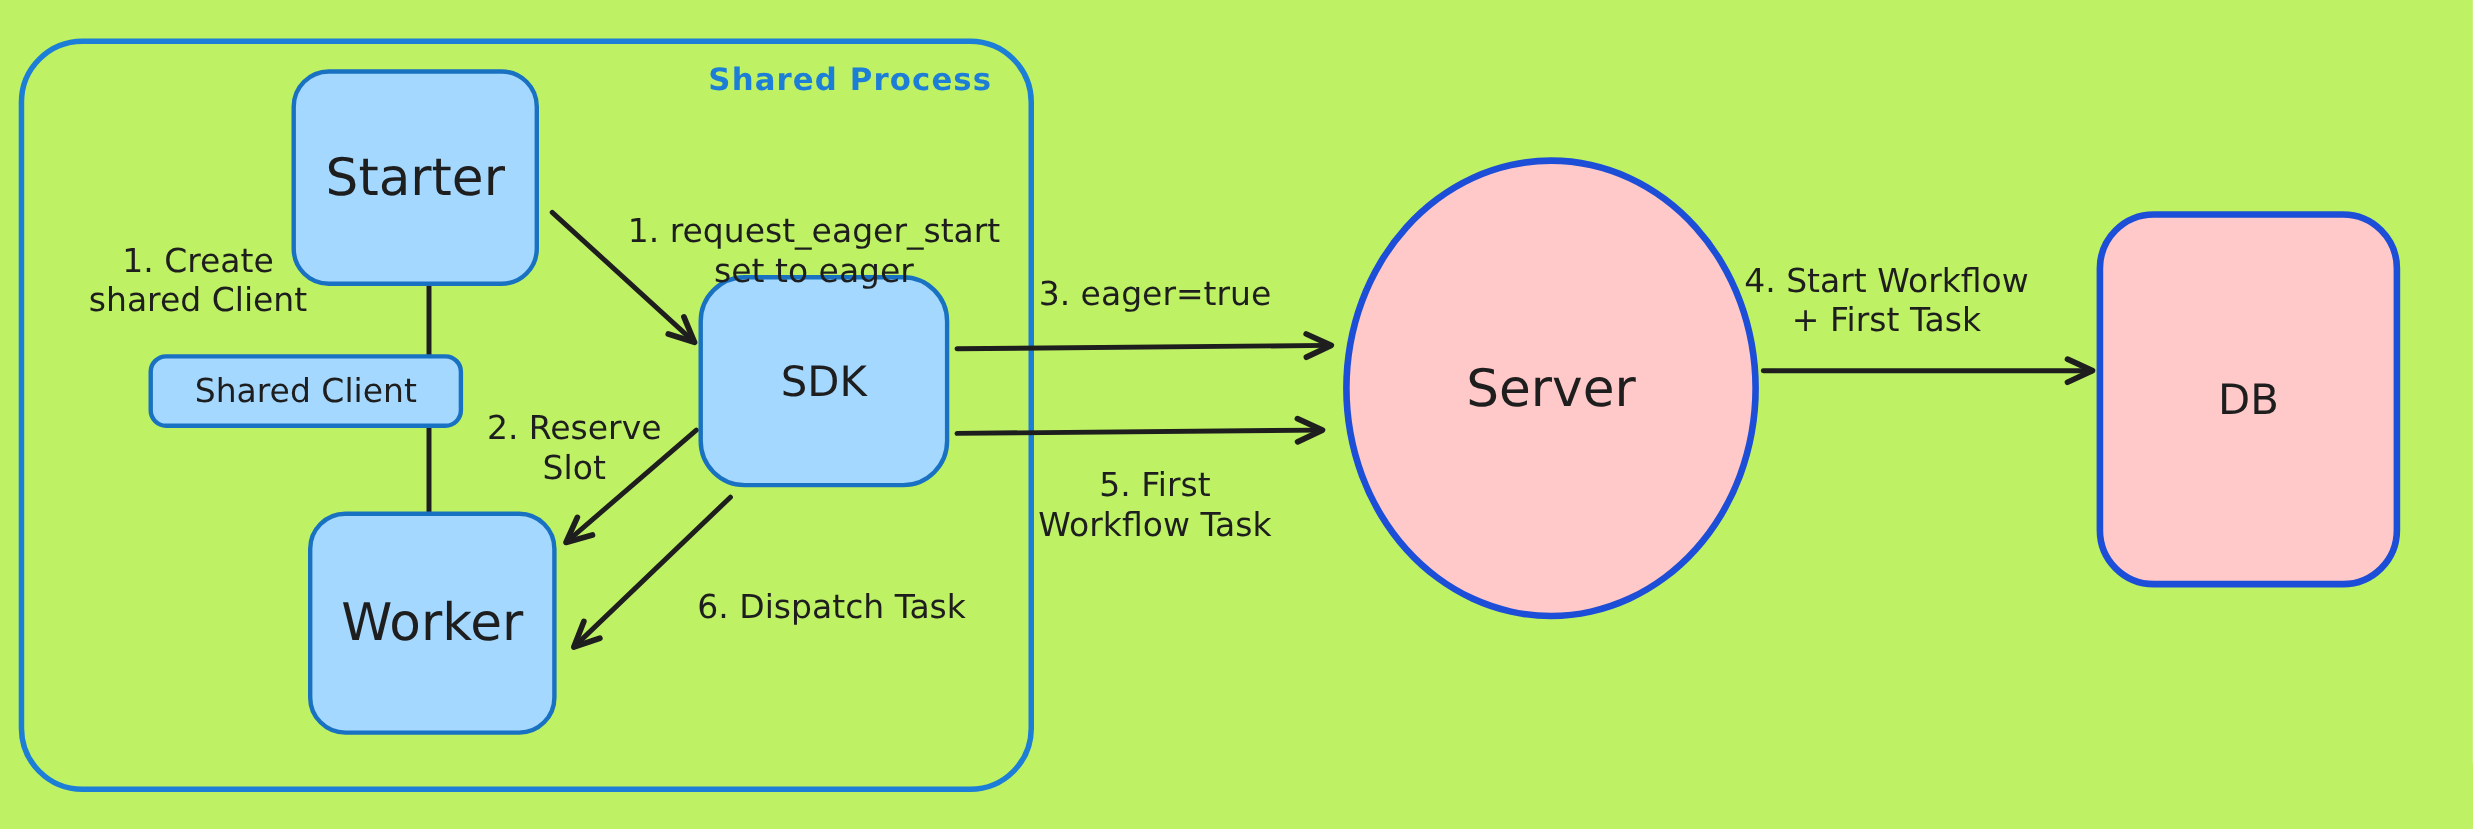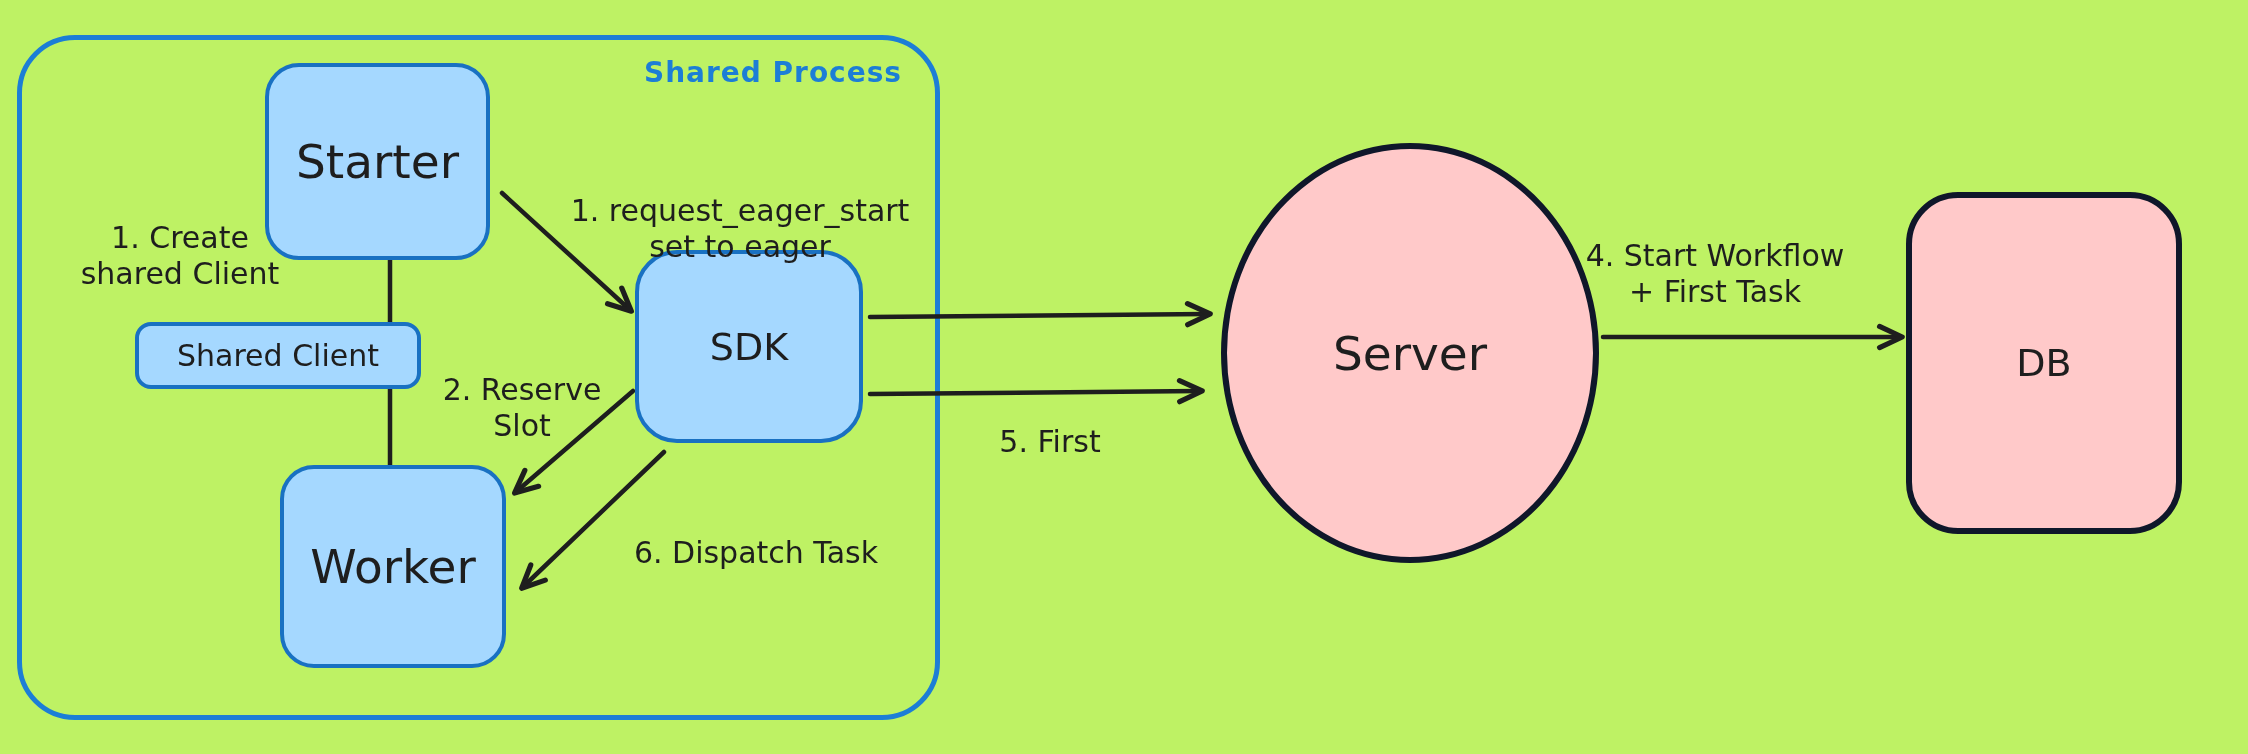--- a/index.html
+++ b/index.html
@@ -58,21 +58,21 @@
     color: #1e1e1e;
     z-index: 3;
     white-space: nowrap;
   }
   .node.blue {
     background: #a5d8ff;
     border: 4.5px solid #1971c2;
   }
   .node.red {
     background: #ffc9c9;
-    border: 6px solid #0f172a;
+    border: 6px solid #1d4ed8;
     text-align: right;
   }
   .node-starter { left: 265px; top: 63px;  width: 225px; height: 197px; border-radius: 34px; }
   .node-shared-client { left: 135px; top: 322px; width: 286px; height: 67px; border-radius: 16px; font-size: 30px; }
   .node-worker  { left: 280px; top: 465px; width: 226px; height: 203px; border-radius: 34px; align-items: center; }
   .node-sdk     { left: 635px; top: 250px; width: 228px; height: 193px; border-radius: 42px; font-size: 38px; }
   .node-server  { left: 1221px; top: 143px; width: 378px; height: 420px; border-radius: 50%; }
   .node-db      { left: 1906px; top: 192px; width: 276px; height: 342px; border-radius: 52px; font-size: 38px; }
   
   .ann {
@@ -143,21 +143,25 @@
     <div>1. request_eager_start</div>
     <div>set to eager</div>
   </div>
   <div class="ann ann-reserve">
     <div>2. Reserve</div>
     <div>Slot</div>
   </div>
   <div class="ann ann-dispatch">
     <div>6. Dispatch Task</div>
   </div>
+  <div class="ann ann-eager">
+    <div>3. eager=true</div>
+  </div>
   <div class="ann ann-first">
     <div>5. First</div>
+    <div>Workflow Task</div>
   </div>
   <div class="ann ann-start">
     <div>4. Start Workflow</div>
     <div>+ First Task</div>
   </div>
 
 </div>
 
 </body></html>

